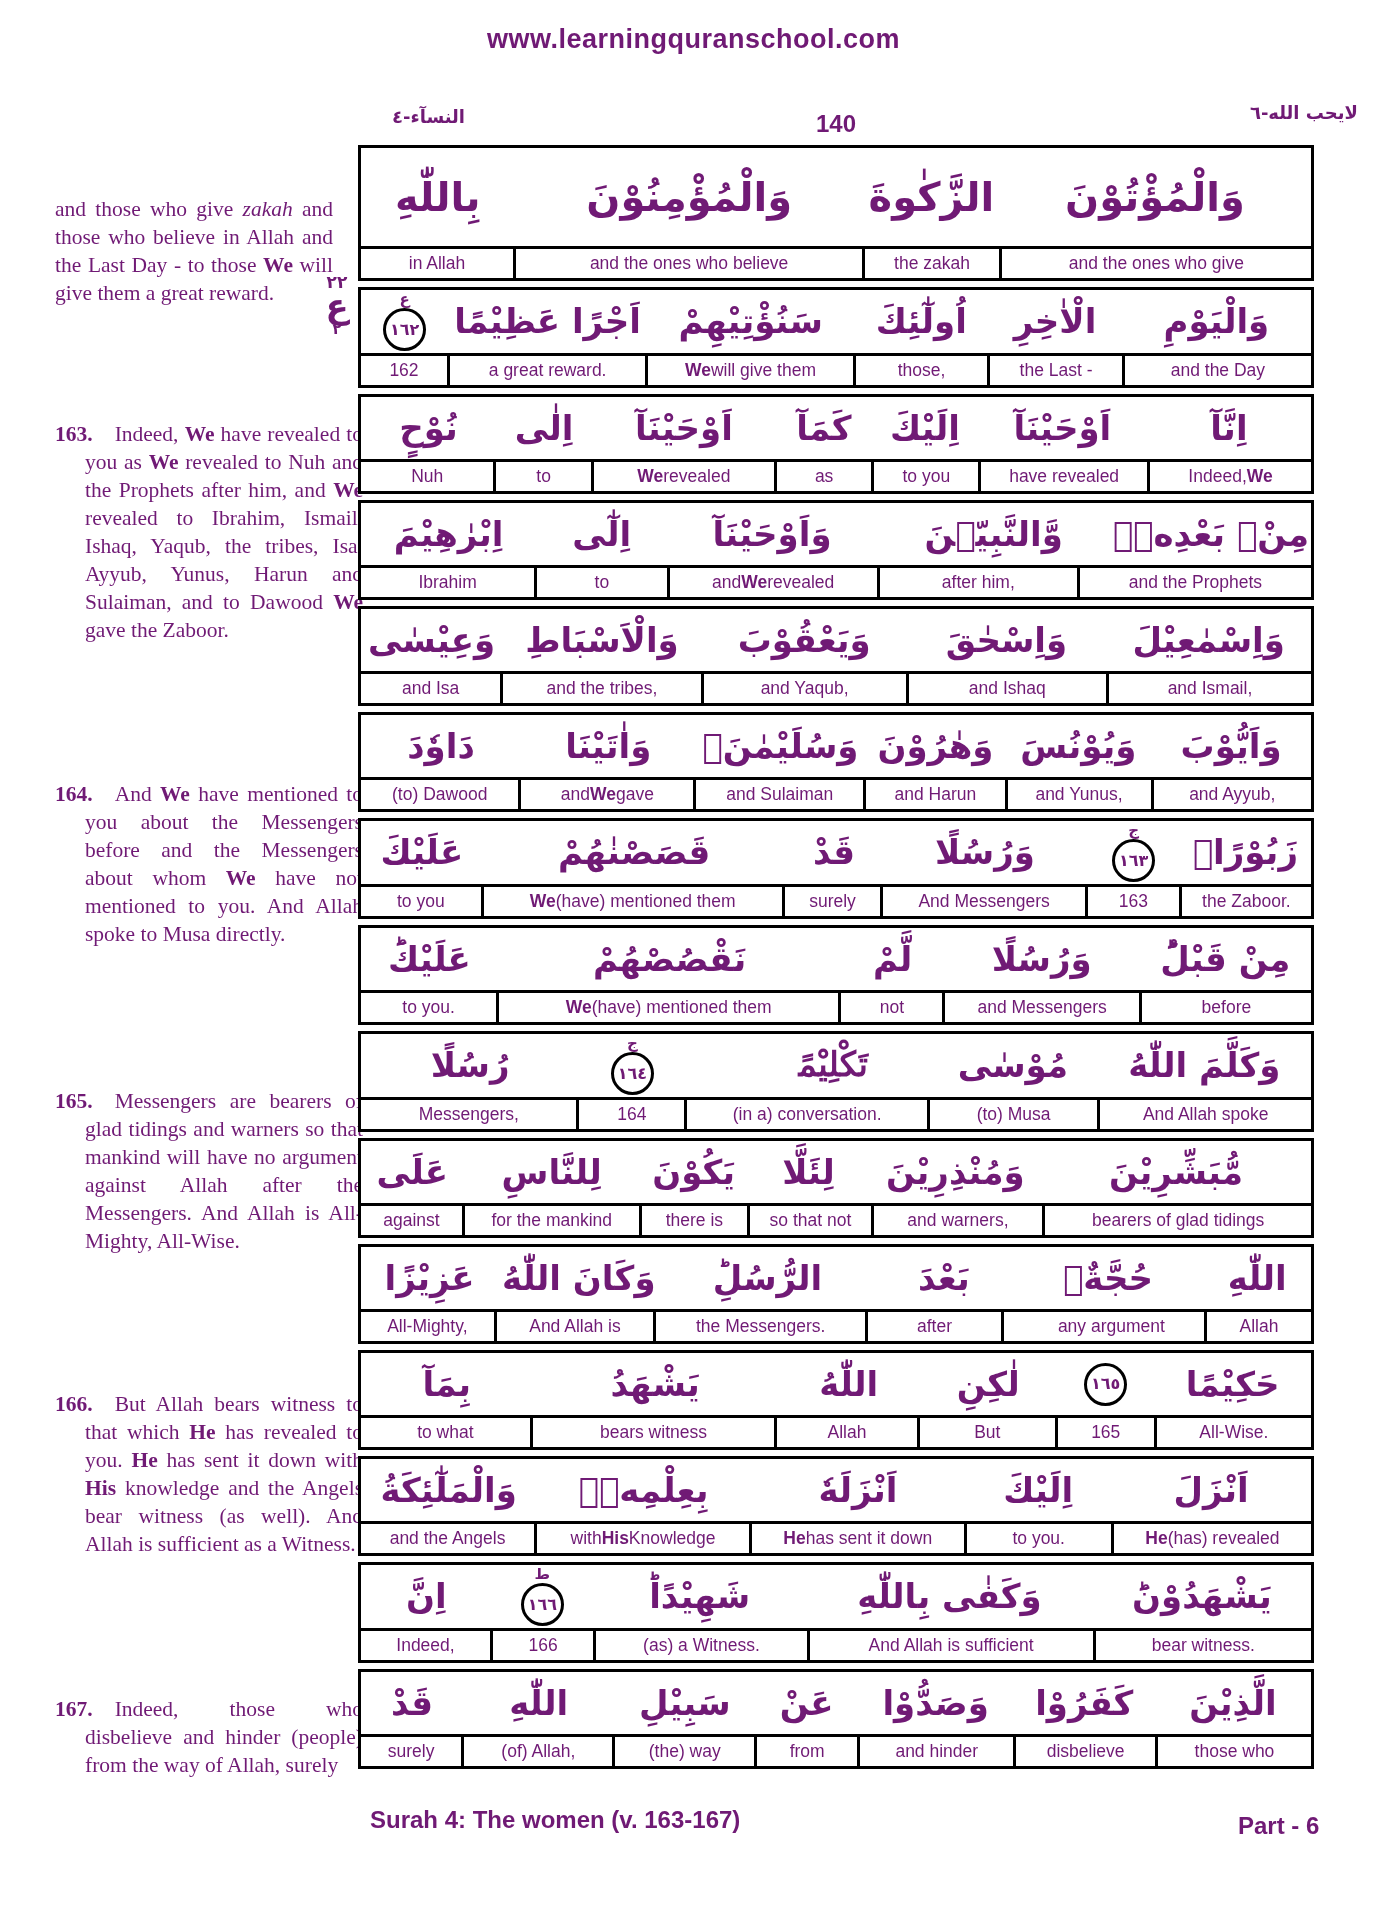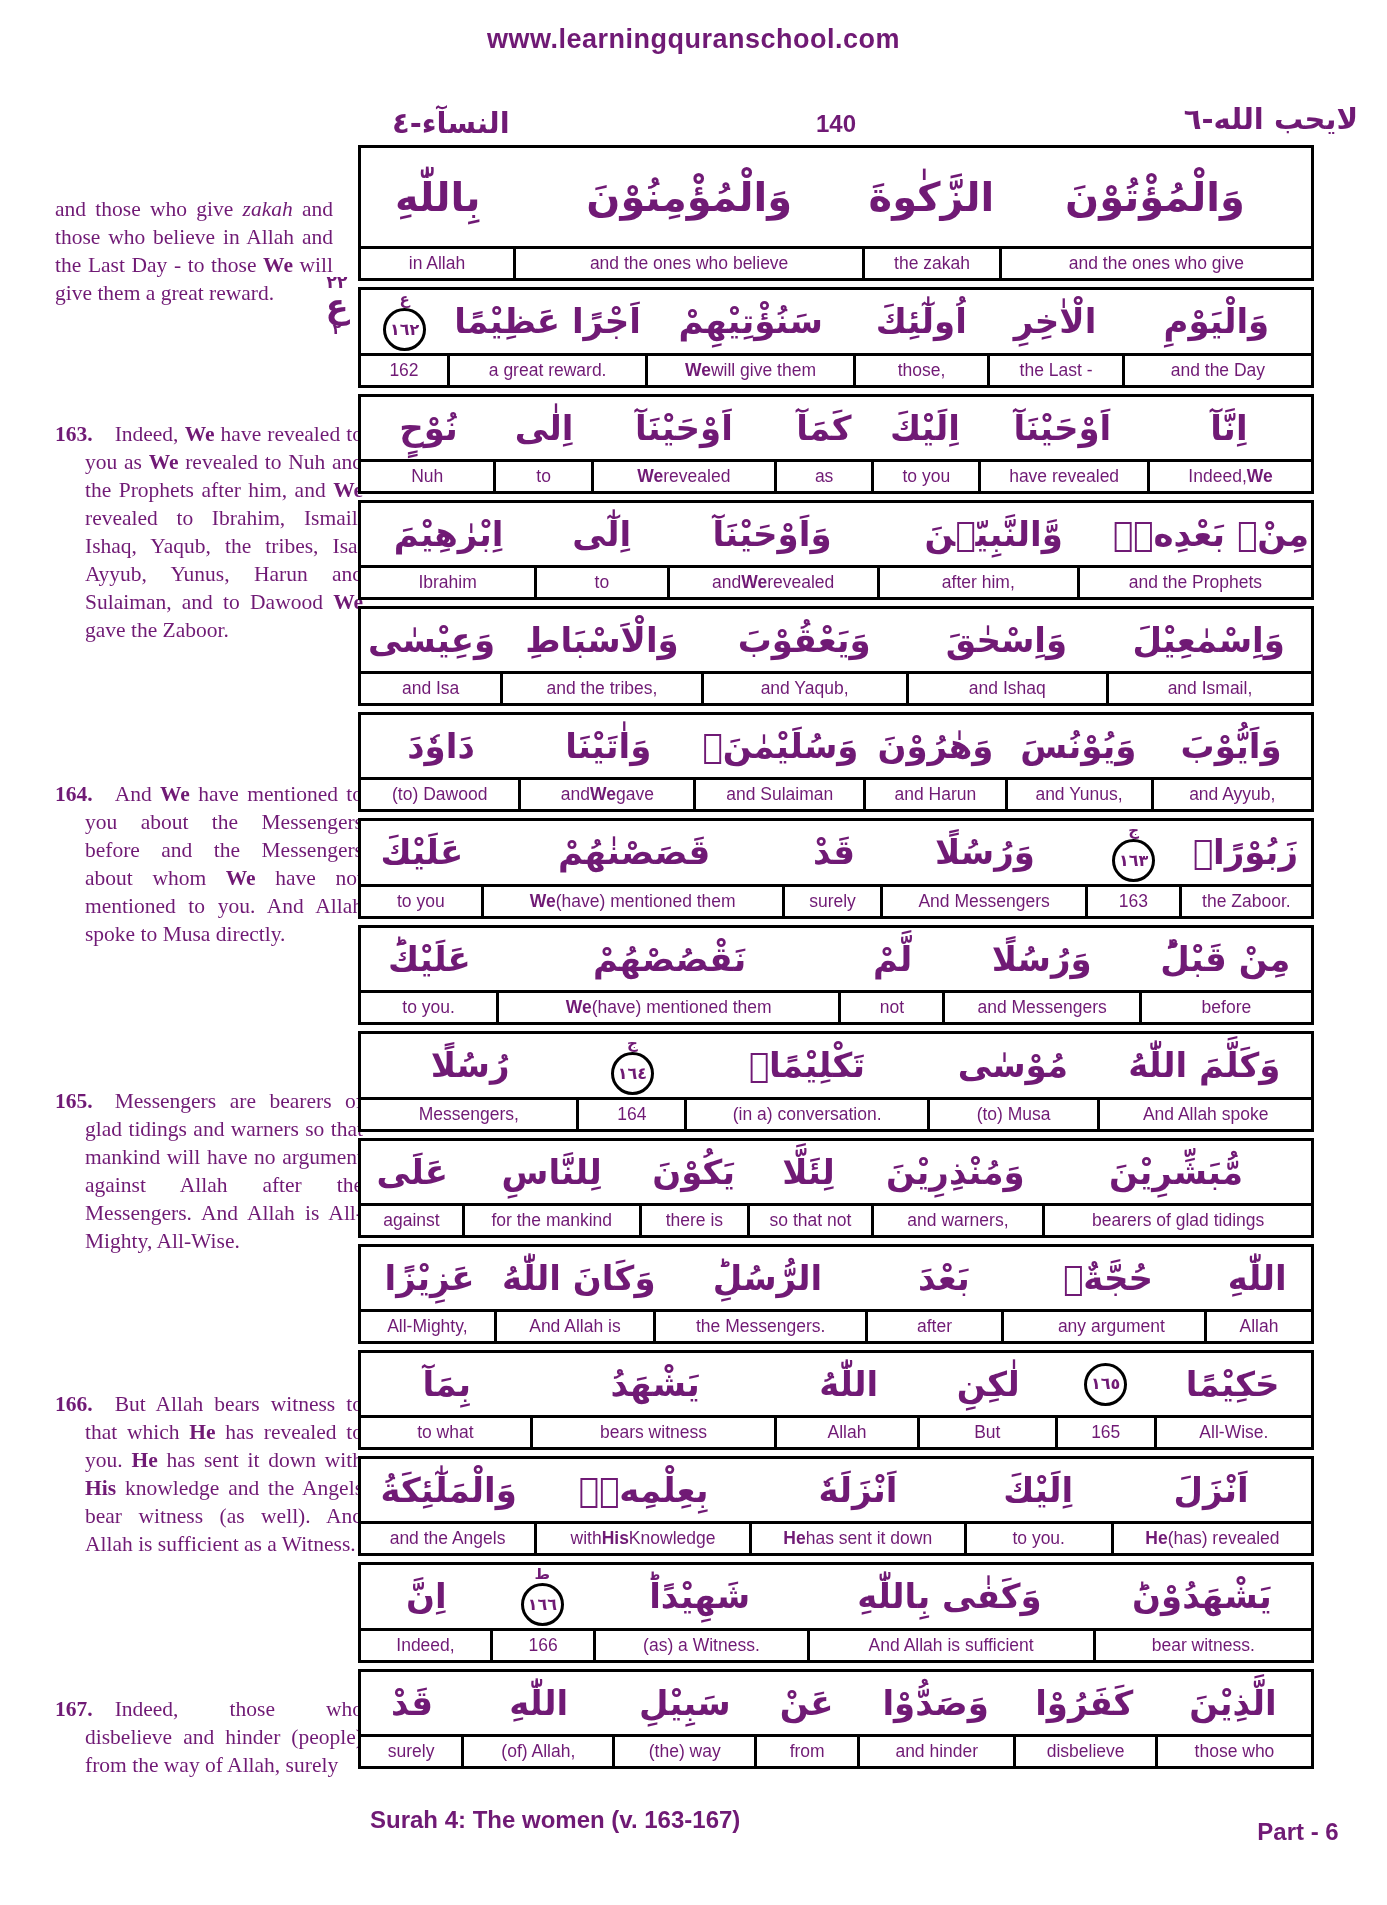--- a/index.html
+++ b/index.html
@@ -3,21 +3,21 @@
 <meta charset="utf-8">
 <style>
   html,body{margin:0;padding:0;background:#ffffff;}
   #page{position:relative;width:1387px;height:1905px;background:#ffffff;color:#701a75;overflow:hidden;}
 
   
   .url-line{position:absolute;top:24px;left:0;width:1387px;text-align:center;
     font-family:"Liberation Sans",sans-serif;font-size:27px;font-weight:bold;letter-spacing:.5px;}
 
   
-  .hdr-ar{font-family:"DejaVu Sans",sans-serif;font-weight:bold;font-size:29px;direction:rtl;}
+  .hdr-ar{font-family:"DejaVu Sans",sans-serif;font-weight:bold;font-size:18px;direction:rtl;}
   #hdr-left{position:absolute;top:106px;left:392px;}
   #hdr-center{position:absolute;top:110px;left:358px;width:956px;text-align:center;
     font-family:"Liberation Sans",sans-serif;font-size:24px;font-weight:bold;}
   #hdr-right{position:absolute;top:102px;left:1080px;width:278px;text-align:right;}
 
   
   #sidebar{position:absolute;top:0;left:55px;width:280px;height:1905px;}
   .vblock{position:absolute;left:0;width:278px;font-family:"Liberation Serif",serif;
     font-size:21.5px;line-height:28px;text-align:justify;}
   .vblock.numbered{padding-left:30px;text-indent:-30px;}
@@ -48,21 +48,21 @@
   .ayah-wrap{display:inline-flex;flex-direction:column;align-items:center;line-height:1;}
   .ayah-mark{font-size:15px;font-weight:bold;margin-bottom:1px;font-family:"DejaVu Sans",sans-serif;}
   .ayah-circle{width:37px;height:37px;border:3px solid #000;border-radius:50%;
     display:flex;align-items:center;justify-content:center;
     font-size:16px;font-weight:bold;font-family:"DejaVu Sans",sans-serif;}
 
   
   #footer{position:absolute;top:1806px;left:358px;width:1000px;
     font-family:"Liberation Sans",sans-serif;font-size:24px;font-weight:bold;}
   #footer-left{position:absolute;left:12px;top:0;}
-  #footer-right{position:absolute;left:880px;top:12px;width:120px;text-align:center;}
+  #footer-right{position:absolute;left:880px;top:6px;width:120px;text-align:left;}
 </style>
 </head>
 <body>
 
 <div id="page">
 
   <div class="url-line">www.learningquranschool.com</div>
 
   <div id="hdr-left" class="hdr-ar">النسآء-٤</div>
   <div id="hdr-center">140</div>
@@ -232,21 +232,21 @@
       </div>
       <div class="unit">
         <div class="ar-row">
           <div class="ar-slot" style="flex-grow: 22;">رُسُلًا</div>
           <div class="ar-slot" style="flex-grow: 10.5;">
             <span class="ayah-wrap">
               <span class="ayah-mark">ج</span>
               <span class="ayah-circle">١٦٤</span>
             </span>
           </div>
-          <div class="ar-slot" style="flex-grow: 24.5;">تَكْلِيْمًاۚ</div>
+          <div class="ar-slot" style="flex-grow: 24.5; font-family: Liberation Serif, serif;">تَكْلِيْمًاۚ</div>
           <div class="ar-slot" style="flex-grow: 17;">مُوْسٰى</div>
           <div class="ar-slot" style="flex-grow: 21.5;">وَكَلَّمَ اللّٰهُ</div>
         </div>
         <div class="tr-row">
           <div class="tr-cell" style="flex-grow: 22;">Messengers,</div>
           <div class="tr-cell" style="flex-grow: 10.5;">164</div>
           <div class="tr-cell" style="flex-grow: 24.5;">(in a) conversation.</div>
           <div class="tr-cell" style="flex-grow: 17;">(to) Musa</div>
           <div class="tr-cell" style="flex-grow: 21.5;">And Allah spoke</div>
         </div>

